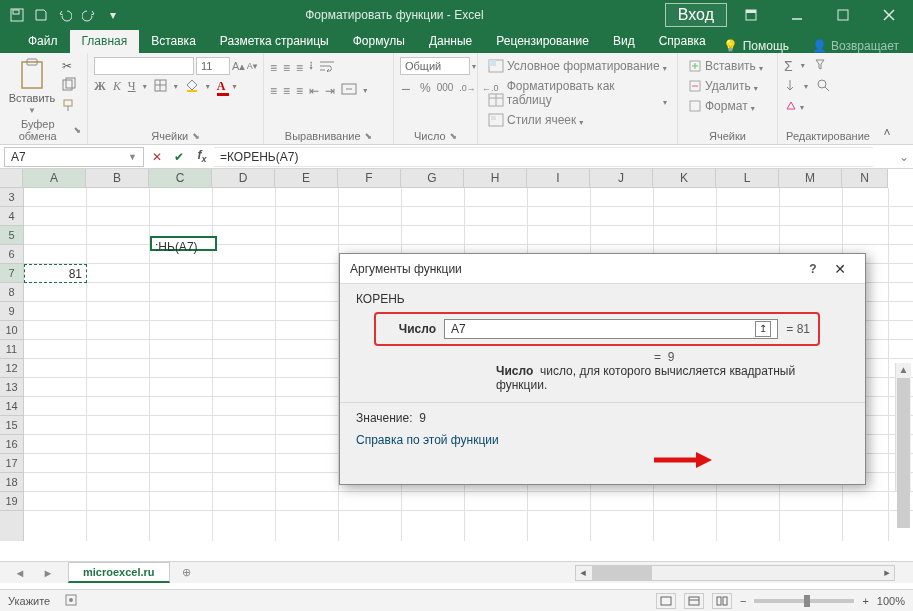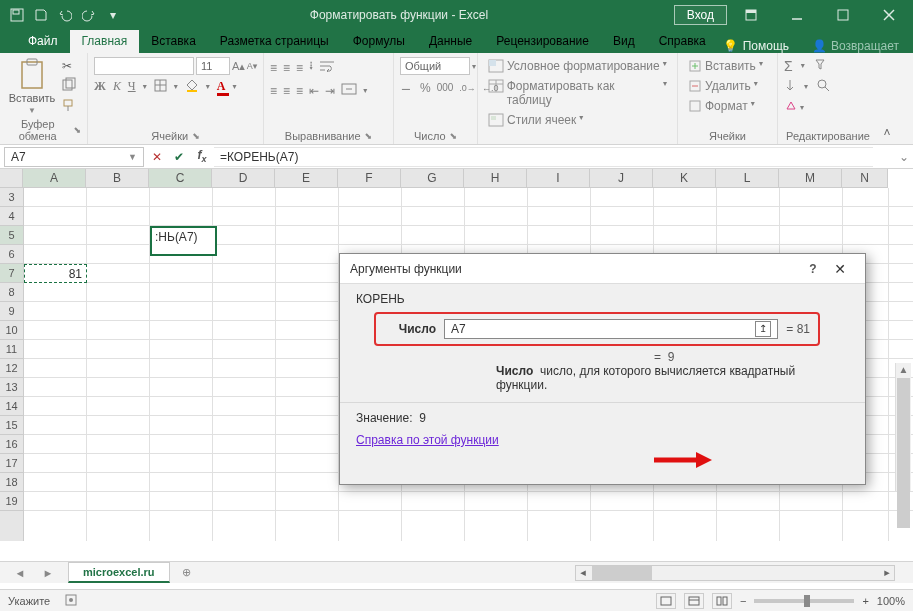--- a/index.html
+++ b/index.html
@@ -3,36 +3,36 @@
 <meta charset="utf-8">
 <style>
 * { box-sizing: border-box; margin: 0; padding: 0; font-family: "Segoe UI", Tahoma, sans-serif; }
 body { background: #fff; width: 913px; height: 611px; overflow: hidden; position: relative; font-size: 12px; color: #333; }
 
 .titlebar { height: 29px; background: #217346; display: flex; align-items: center; color: #fff; font-size: 12px; }
 .qat { display: flex; align-items: center; gap: 2px; padding-left: 6px; }
 .qat-btn { width: 22px; height: 22px; display: flex; align-items: center; justify-content: center; color: #fff; opacity: 0.85; }
 .title-text { flex: 1; text-align: center; opacity: 0.85; font-size: 12px; }
 .title-right { display: flex; align-items: center; gap: 2px; padding-right: 2px; }
-.login-btn { border: 1px solid rgba(255,255,255,0.6); padding: 2px 12px; font-size: 12px; background: rgba(255,255,255,0.05); }
+.login-btn { border: 1px solid rgba(255,255,255,0.6); padding: 2px 12px; font-size: 16px; background: rgba(255,255,255,0.05); }
 .win-btn { width: 44px; height: 28px; display: flex; align-items: center; justify-content: center; color: #fff; opacity: 0.85; }
 
 .tabs { height: 24px; background: #217346; display: flex; align-items: flex-end; padding-left: 16px; color: #fff; }
-.tab { padding: 4px 12px 5px; font-size: 12px; color: #000000; cursor: pointer; }
+.tab { padding: 4px 12px 5px; font-size: 12px; color: #ffffff; cursor: pointer; }
 .tab.active { background: #f3f3f3; color: #217346; }
 .tab.file { color: #fff; }
 .lamp { margin-left: 6px; display: flex; align-items: center; gap: 4px; color: #e9f3ed; }
 .share { margin-left: auto; padding-right: 14px; color: #9cc6b2; display: flex; gap: 4px; align-items: center; }
 
 .ribbon { height: 92px; background: #f3f3f3; display: flex; border-bottom: 1px solid #d4d4d4; }
 .group { display: flex; flex-direction: column; padding: 4px 6px 2px; border-right: 1px solid #e1e1e1; }
 .group-body { flex: 1; display: flex; gap: 4px; color: #808080; }
 .group-label { text-align: center; font-size: 11px; color: #707070; padding-top: 2px; display: flex; justify-content: center; gap: 4px; align-items: center; }
 .dlaunch { font-size: 9px; color: #888; }
-.rbtn { display: flex; align-items: flex-start; gap: 3px; padding: 2px 4px; font-size: 12px; color: #808080; }
+.rbtn { display: flex; align-items: flex-end; gap: 3px; padding: 2px 4px; font-size: 12px; color: #808080; }
 .rbtn svg { opacity: 0.7; }
 .big-btn { display: flex; flex-direction: column; align-items: center; justify-content: center; gap: 2px; width: 52px; color: #606060; }
 .col { display: flex; flex-direction: column; gap: 1px; }
 .row { display: flex; gap: 2px; align-items: center; }
 .small-input { width: 52px; height: 18px; border: 1px solid #c6c6c6; background: #fff; font-size: 11px; padding: 0 4px; color: #666; }
 .ribbon-collapse { width: 18px; display: flex; align-items: flex-end; justify-content: center; padding-bottom: 4px; color: #666; }
 
 .namebox-row { height: 24px; background: #fff; border-bottom: 1px solid #d4d4d4; display: flex; align-items: center; }
 .namebox { width: 140px; border: 1px solid #c6c6c6; background: #fff; height: 20px; margin: 0 2px 0 4px; display: flex; align-items: center; padding: 0 6px; justify-content: space-between; }
 .fbar-btn { width: 22px; display: flex; justify-content: center; color: #666; }
@@ -77,21 +77,21 @@
 .arg-row { display: flex; align-items: center; gap: 8px; border: 2px solid #e03030; border-radius: 4px; padding: 5px 8px; margin: 2px 0 4px 18px; width: 446px; }
 .arg-label { font-weight: bold; width: 52px; text-align: right; }
 .arg-input { flex: 1; height: 20px; border: 1px solid #888; padding: 1px 6px; font-size: 12px; display: flex; justify-content: space-between; align-items: center; background: #fff; }
 .arg-pick { width: 16px; height: 16px; border: 1px solid #888; font-size: 10px; text-align: center; line-height: 14px; }
 .eq { color: #555; }
 .desc { margin: 10px 0 6px; color: #333; }
 .arg-help { margin-left: 140px; color: #333; }
 .arg-help b { font-weight: bold; }
 .dlg-sep { border-top: 1px solid #d8d8d8; margin: 10px -16px 8px; }
 .dlg-bottom { display: flex; align-items: center; }
-.help-link { color: #6d28d9; text-decoration: underline; cursor: pointer; }
+.help-link { color: #0c4a6e; cursor: pointer; }
 .dlg-btn { width: 72px; height: 24px; border: 1px solid #888; background: #e9e9e9; margin-left: 8px; font-size: 12px; }
 .dlg-btn.ok { border: 2px solid #0a64ad; }
 .red-arrow { position: absolute; left: 652px; top: 450px; z-index: 60; }
 
 .mini-scroll { position: absolute; right: 2px; top: 194px; bottom: 50px; width: 16px; background: #f0f0f0; border-left: 1px solid #ddd; }
 .mini-scroll .arr { height: 14px; text-align: center; color: #777; font-size: 10px; line-height: 14px; }
 .mini-scroll .thumb { background: #cdcdcd; height: 150px; margin: 1px; }
 </style>
 </head>
 <body>
@@ -431,21 +431,21 @@
           <div class="rnh">13</div>
           <div class="rnh">14</div>
           <div class="rnh">15</div>
           <div class="rnh">16</div>
           <div class="rnh">17</div>
           <div class="rnh">18</div>
           <div class="rnh">19</div>
         </div>
       <div id="cells" style="flex:1;position:relative">
         <div class="cell marching" style="left:0;top:76px;width:63px;height:19px">81</div>
-        <div class="cell active-cell" style="left:126px;top:38px;width:67px;height:30px">:НЬ(A7)</div>
+        <div class="cell active-cell" style="left:126px;top:48px;width:67px;height:15px">:НЬ(A7)</div>
       <div style="position: absolute; top: 0px; bottom: 0px; left: 62px; width: 0px; border-right: 1px solid rgb(224, 224, 224);"></div>
           <div style="position: absolute; top: 0px; bottom: 0px; left: 125px; width: 0px; border-right: 1px solid rgb(224, 224, 224);"></div>
           <div style="position: absolute; top: 0px; bottom: 0px; left: 188px; width: 0px; border-right: 1px solid rgb(224, 224, 224);"></div>
           <div style="position: absolute; top: 0px; bottom: 0px; left: 251px; width: 0px; border-right: 1px solid rgb(224, 224, 224);"></div>
           <div style="position: absolute; top: 0px; bottom: 0px; left: 314px; width: 0px; border-right: 1px solid rgb(224, 224, 224);"></div>
           <div style="position: absolute; top: 0px; bottom: 0px; left: 377px; width: 0px; border-right: 1px solid rgb(224, 224, 224);"></div>
           <div style="position: absolute; top: 0px; bottom: 0px; left: 440px; width: 0px; border-right: 1px solid rgb(224, 224, 224);"></div>
           <div style="position: absolute; top: 0px; bottom: 0px; left: 503px; width: 0px; border-right: 1px solid rgb(224, 224, 224);"></div>
           <div style="position: absolute; top: 0px; bottom: 0px; left: 566px; width: 0px; border-right: 1px solid rgb(224, 224, 224);"></div>
           <div style="position: absolute; top: 0px; bottom: 0px; left: 629px; width: 0px; border-right: 1px solid rgb(224, 224, 224);"></div>

